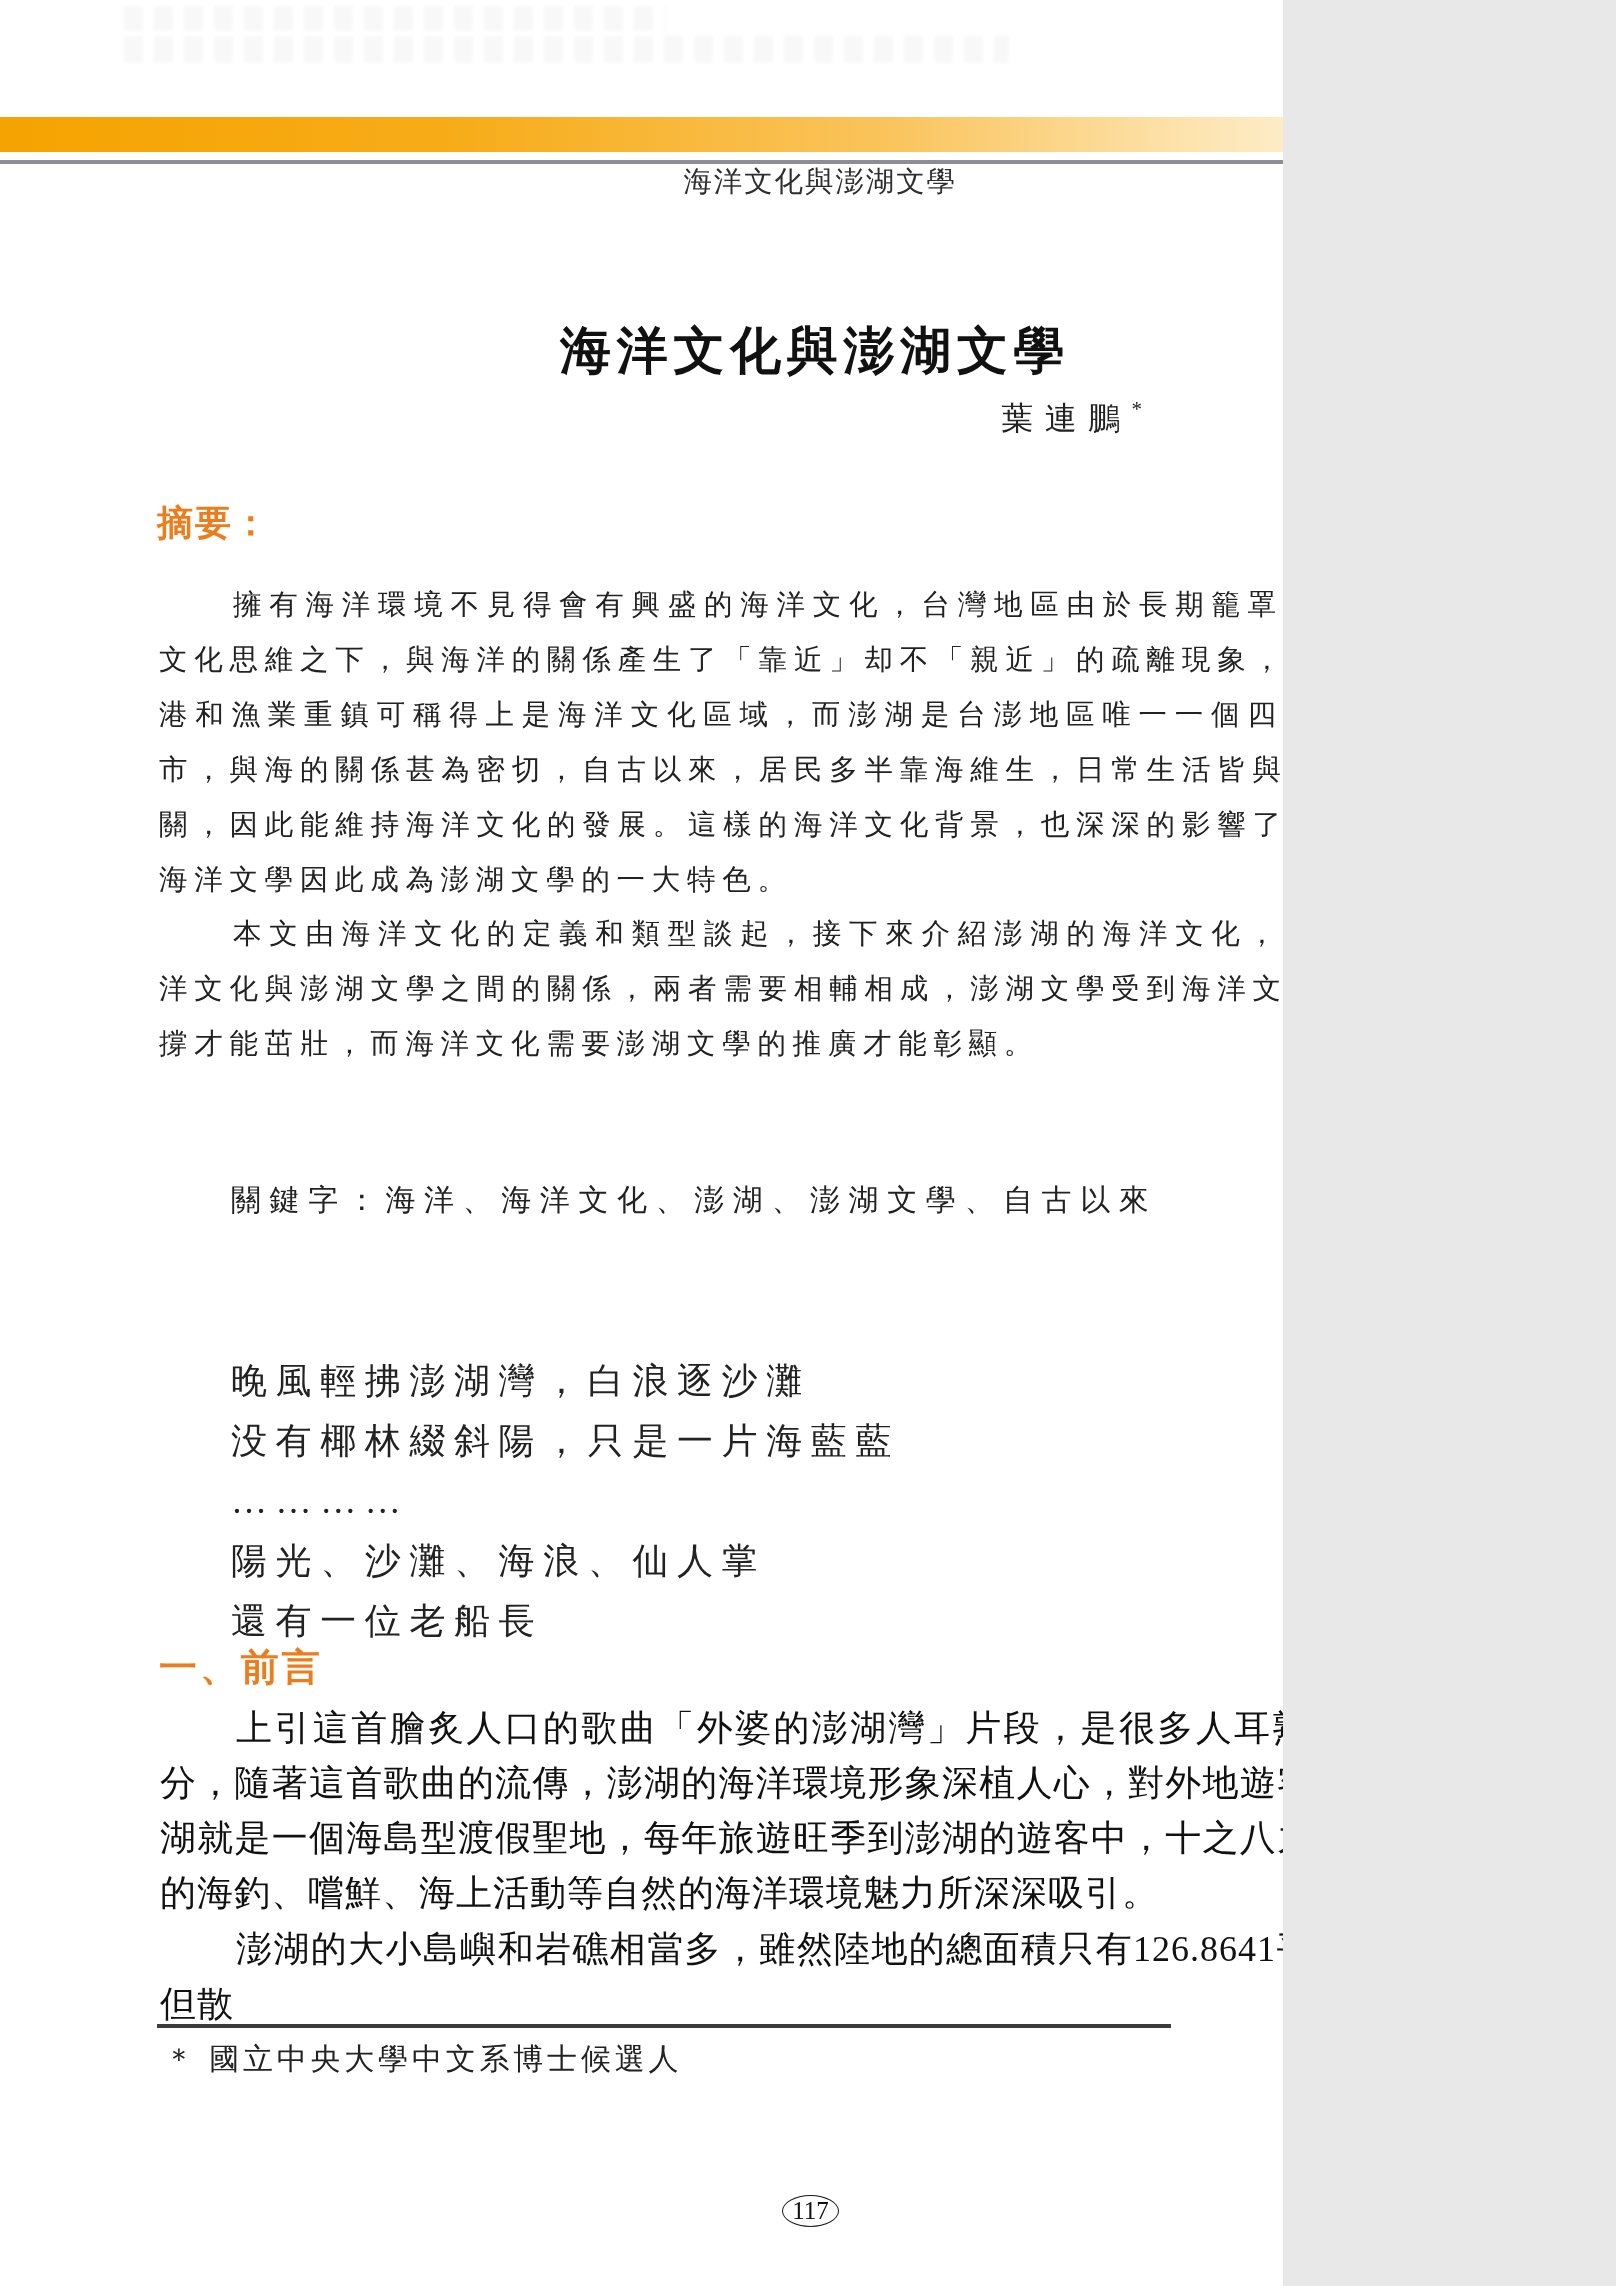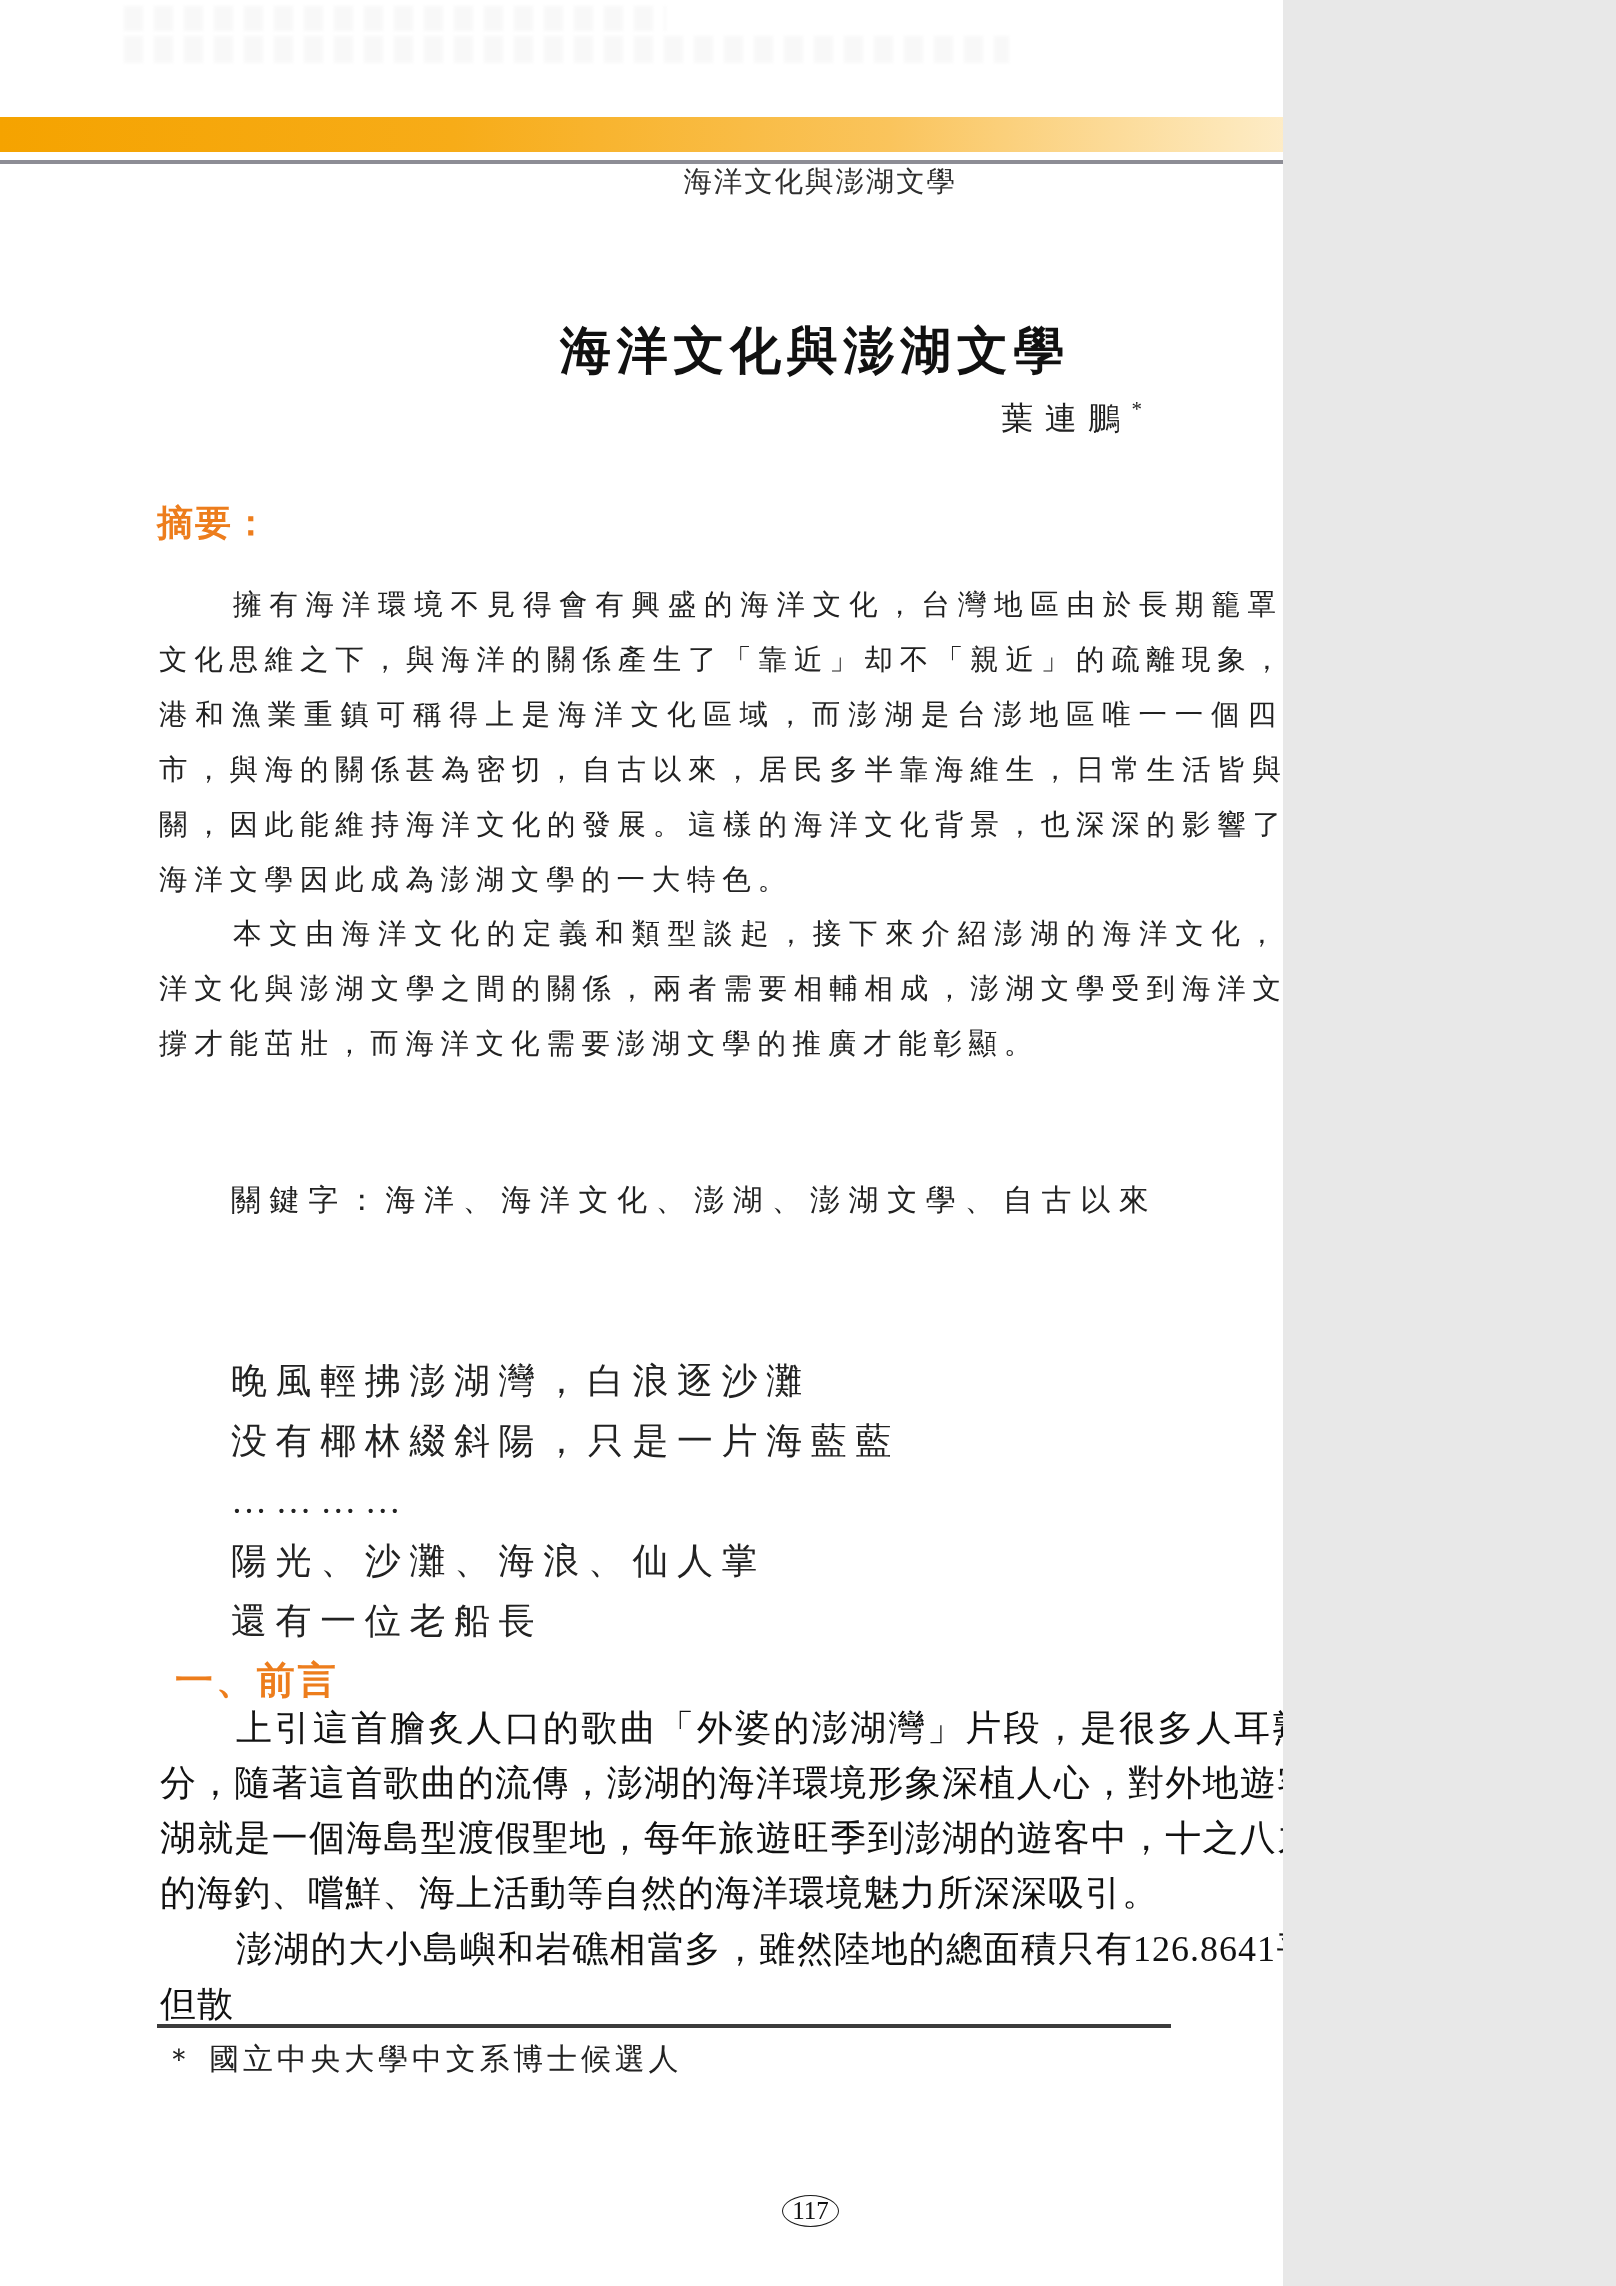--- a/index.html
+++ b/index.html
@@ -81,22 +81,22 @@
     position:absolute;left:231px;top:1179px;
     font-size:30px;line-height:42px;letter-spacing:8.6px;
     color:#222;white-space:nowrap;
   }
   .poem{
     position:absolute;left:231px;top:1351px;
     font-size:36px;line-height:60px;letter-spacing:8.6px;color:#222;
   }
   .poem div{white-space:nowrap;}
   .section-heading{
-    position:absolute;left:159px;top:1644px;margin:16px;
-    font-family:Liberation Mono, monospace;
+    position:absolute;left:159px;top:1644px;margin:0;
+    font-family:Liberation Serif, serif;
     font-weight:bold;font-size:38px;line-height:46px;
     color:var(--accent);letter-spacing:2.9px;
   }
   .body-text{
     position:absolute;left:159px;top:1700px;width:1305px;
     font-size:36px;line-height:55px;letter-spacing:1px;
     text-align:justify;word-break:break-all;color:#111;
   }
   .body-text p{margin:1px;text-indent:76px;}
   .footnote-rule{

